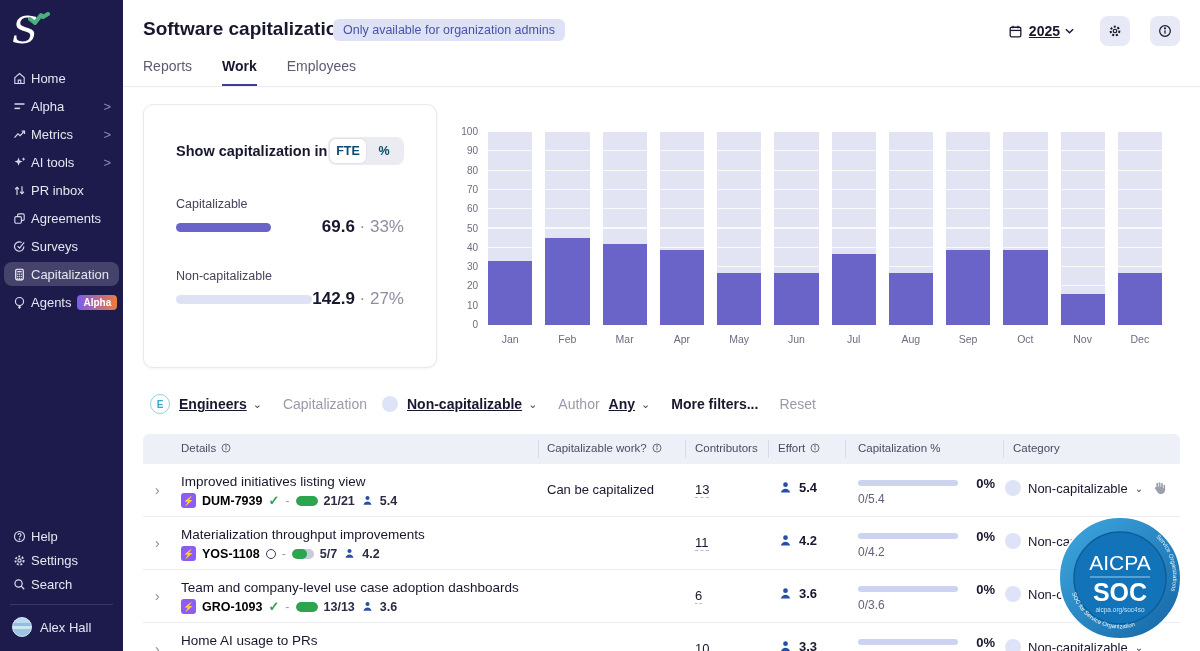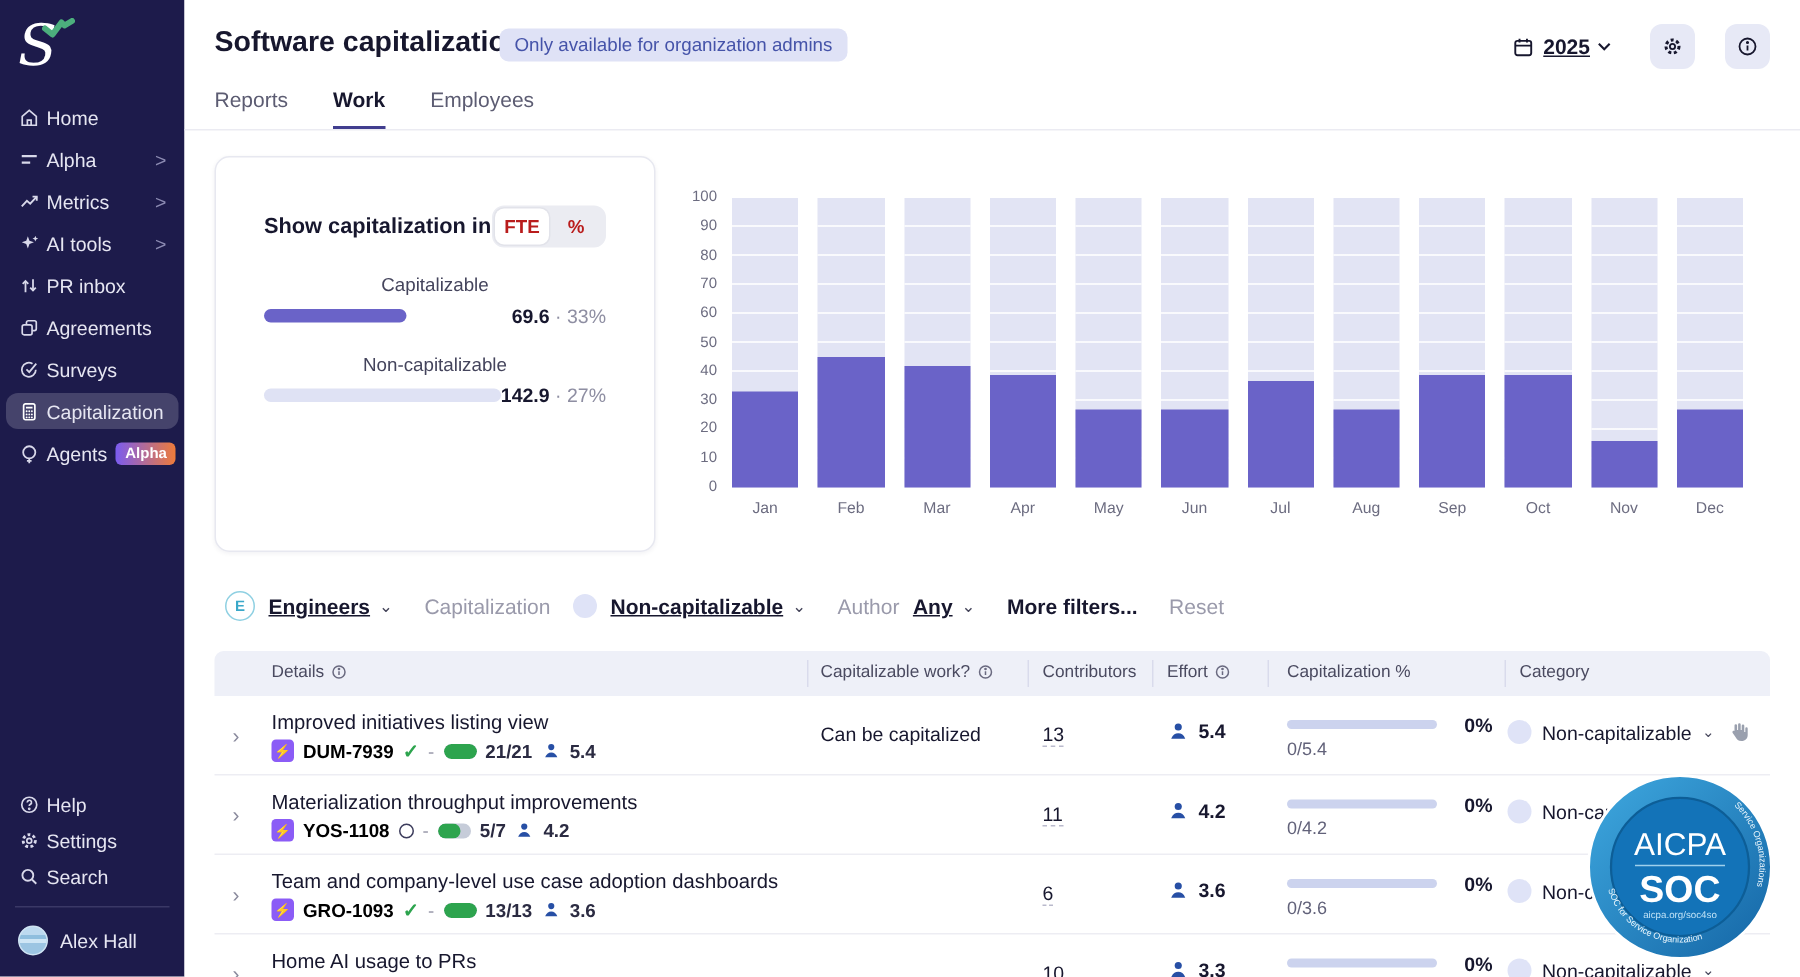--- a/index.html
+++ b/index.html
@@ -35,27 +35,27 @@
   .tabs { position:absolute; left:20px; top:58px; display:flex; gap:30px; font-size:14px; }
   .tab { padding-bottom:10px; color:#5c5c72; font-weight:500; cursor:pointer; }
   .tab.active { color:#17172e; font-weight:700; border-bottom:2px solid #413e8f; }
   .tabs-rule { position:absolute; left:0; top:86px; right:0; height:1px; background:#ebebf2; }
 
   
   .card { position:absolute; left:20px; top:104px; width:294px; height:264px; border:1px solid #e7e8f0; border-radius:10px; box-shadow:0 1px 3px rgba(20,20,60,.05); background:#fff; padding:32px; }
   .card-head { display:flex; align-items:center; justify-content:space-between; }
   .card-title { font-size:14.5px; font-weight:700; color:#17172e; }
   .toggle { display:flex; background:#ebecf2; border-radius:8px; padding:2px; cursor:pointer; }
-  .toggle .seg { width:36px; height:24px; display:flex; align-items:center; justify-content:center; font-size:12.5px; font-weight:700; color:#b91c1c; border-radius:6px; }
+  .toggle .seg { width:36px; height:24px; display:flex; align-items:center; justify-content:center; font-size:12.5px; font-weight:700; color:#0c4a6e; border-radius:6px; }
   .toggle .seg.sel { background:#fff; box-shadow:0 0 0 1px #e2e3ea; }
-  .sum-row { margin-top:18px;text-align:center; }
+  .sum-row { margin-top:32px; }
   .sum-label { font-size:12.5px; color:#44445c; margin-bottom:6px; }
   .sum-bar-line { display:flex; align-items:center; }
   .sum-bar { height:9px; border-radius:5px; }
-  .sum-val { margin-left:auto; font-size:13px; font-weight:700; color:#17172e; white-space:nowrap; }
+  .sum-val { margin-left:auto; font-size:17px; font-weight:700; color:#17172e; white-space:nowrap; }
   .sum-val .pct { color:#8e8ea2; font-weight:500; }
 
   
   .chart { position:absolute; left:327px; top:126px; width:730px; }
   .ylabels { position:absolute; left:0; top:0; width:32px; height:193px; }
   .ylabel { position:absolute; right:4px; font-size:10px; color:#6c6c80; }
   .plot { position:absolute; left:38px; top:6px; width:674px; height:193px; display:flex; gap:13px; }
   .bar-col { flex:1; position:relative; background-color:#e2e4f4;
              background-image:repeating-linear-gradient(to top, rgba(255,255,255,.8) 0 1px, transparent 1px 19.3px); }
   .bar-fill { position:absolute; left:0; right:0; bottom:0; background:#6a63c8; }

